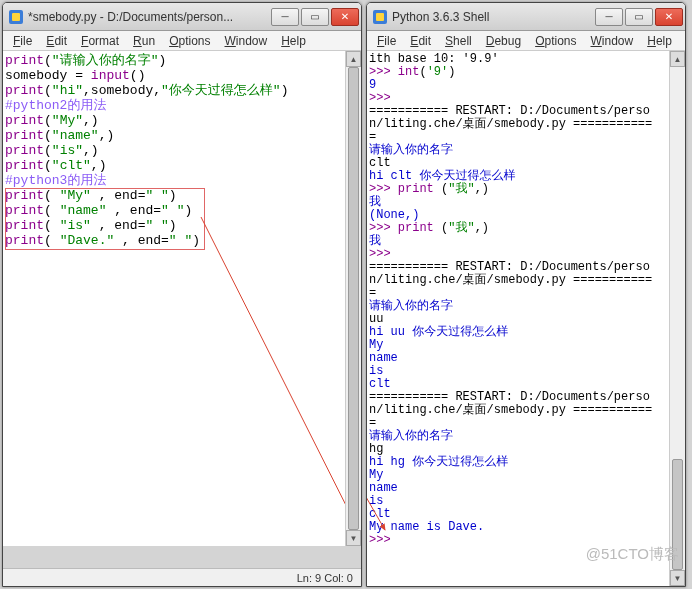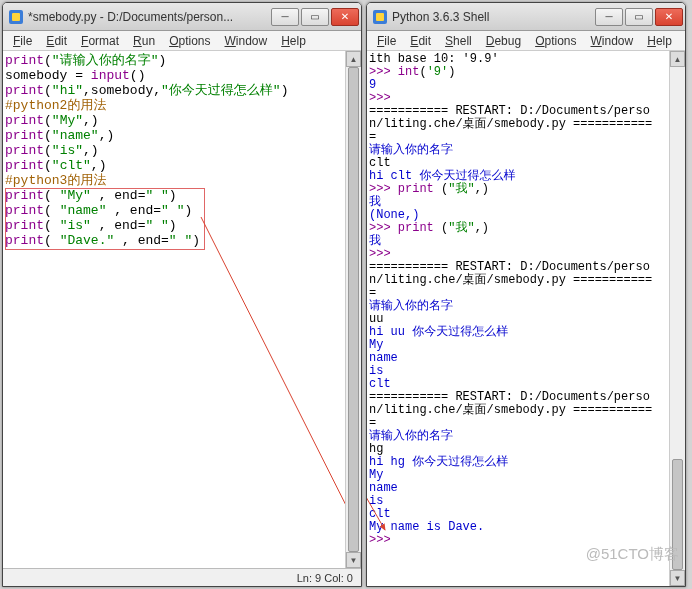--- a/index.html
+++ b/index.html
@@ -13,31 +13,31 @@
 .tb-icon.py::after{content:"";position:absolute;inset:3px;background:#ffd43b;border-radius:1px;}
 .title-text{flex:1;font-size:12px;color:#333;white-space:nowrap;overflow:hidden;text-overflow:ellipsis;}
 .win-btns{display:flex;gap:0;}
 .win-btn{width:28px;height:18px;border:1px solid #888;background:linear-gradient(#f5f5f5,#ddd);font-size:10px;display:flex;align-items:center;justify-content:center;color:#333;border-radius:2px;margin-left:2px;cursor:pointer;}
 .win-btn.close{background:linear-gradient(#ed6b5a,#d94330);color:#fff;border-color:#9c2d20;}
 .menubar{height:20px;background:#f4f4f4;display:flex;align-items:center;padding:0 4px;gap:2px;border-bottom:1px solid #ccc;font-size:12px;}
 .menu-item{padding:1px 6px;color:#333;cursor:pointer;}
 .menu-item u{text-decoration:underline;}
 .client{flex:1;background:#fff;position:relative;overflow:hidden;}
 .code-area{font-family:"Courier New",monospace;font-size:13px;line-height:15px;padding:2px;white-space:pre;color:#000;position:relative;}
-.statusbar{height:18px;background:#f0f0f0;border-top:1px solid #bbb;display:flex;align-items:center;justify-content:flex-end;padding:8px 8px;font-size:11px;color:#333;}
+.statusbar{height:18px;background:#f0f0f0;border-top:1px solid #bbb;display:flex;align-items:center;justify-content:flex-end;padding:8px 8px;font-size:11px;color:#333;margin-top:22px;}
 .scrollbar-v{position:absolute;right:0;top:0;bottom:0;width:16px;background:#efefef;border-left:1px solid #ccc;}
 .sb-btn{height:16px;background:#ddd;border:1px solid #aaa;display:flex;align-items:center;justify-content:center;font-size:8px;color:#555;}
 .sb-track{position:absolute;top:16px;bottom:16px;left:0;right:0;}
 .sb-thumb{position:absolute;left:2px;right:2px;background:#c5c5c5;border:1px solid #999;border-radius:2px;}
 .sb-btn.bot{position:absolute;bottom:0;left:0;right:0;}
 .br-box{position:absolute;border:1px solid #e06666;pointer-events:none;}
 .arrow-svg{position:absolute;pointer-events:none;}
 .k-fn{color:#8b008b;}
 .k-str{color:#008000;}
-.k-cmt{color:#a16207;}
+.k-cmt{color:#8b5cf6;}
 .k-blue{color:#0000cd;}
 .k-purple{color:#8b008b;}
 .watermark{position:absolute;right:6px;bottom:22px;color:#bbb;font-size:15px;pointer-events:none;}
 </style>
 </head>
 <body>
 
 <div class="desktop">
 
   <div class="window w1">

